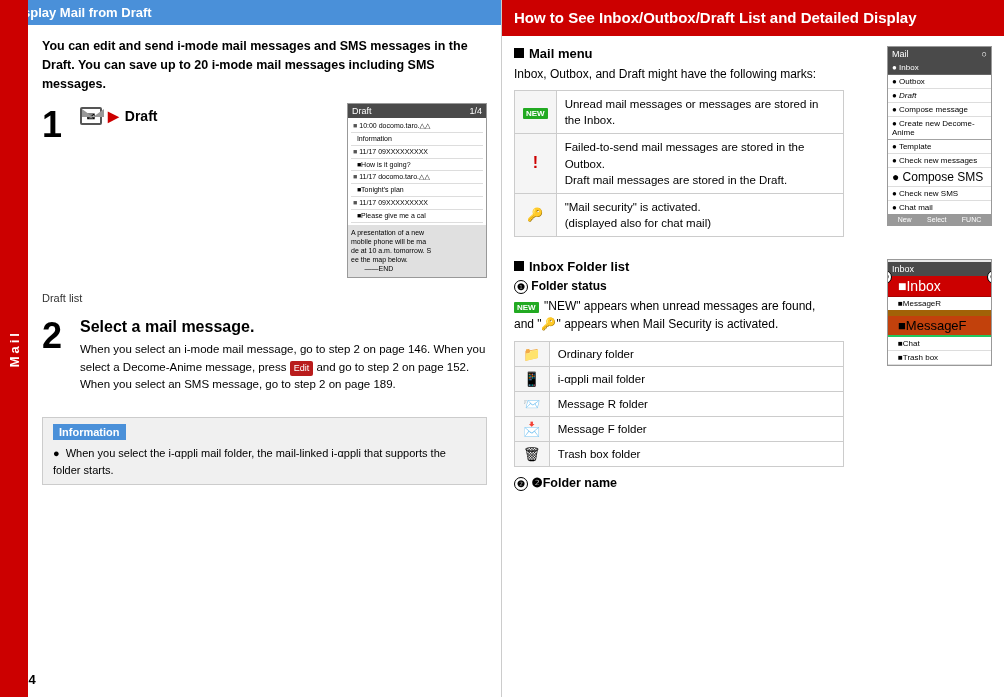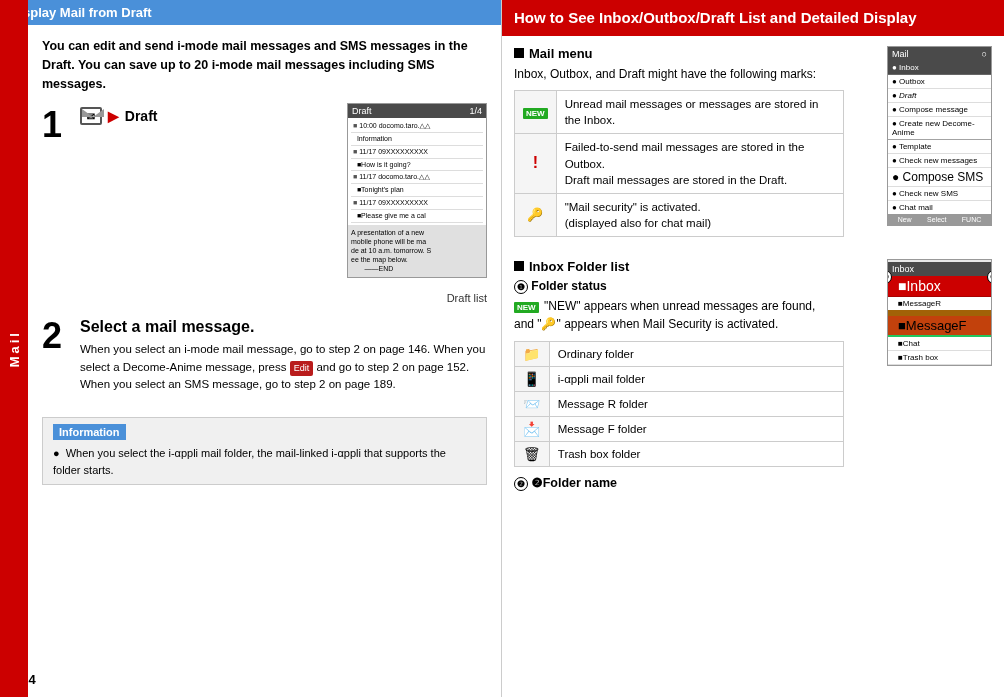--- a/index.html
+++ b/index.html
@@ -147,21 +147,21 @@
     .draft-screenshot-body {
       background: #e0e0e0;
       padding: 3px;
       font-size: 7px;
       line-height: 1.3;
       height: 65px;
       overflow: hidden;
     }
 
     .draft-caption {
-      text-align: right;
+      text-align: left;
       font-size: 11px;
       margin-top: 4px;
       clear: both;
       color: #333;
     }
 
     .step2-heading {
       font-size: 16px;
       font-weight: bold;
       margin-bottom: 5px;

